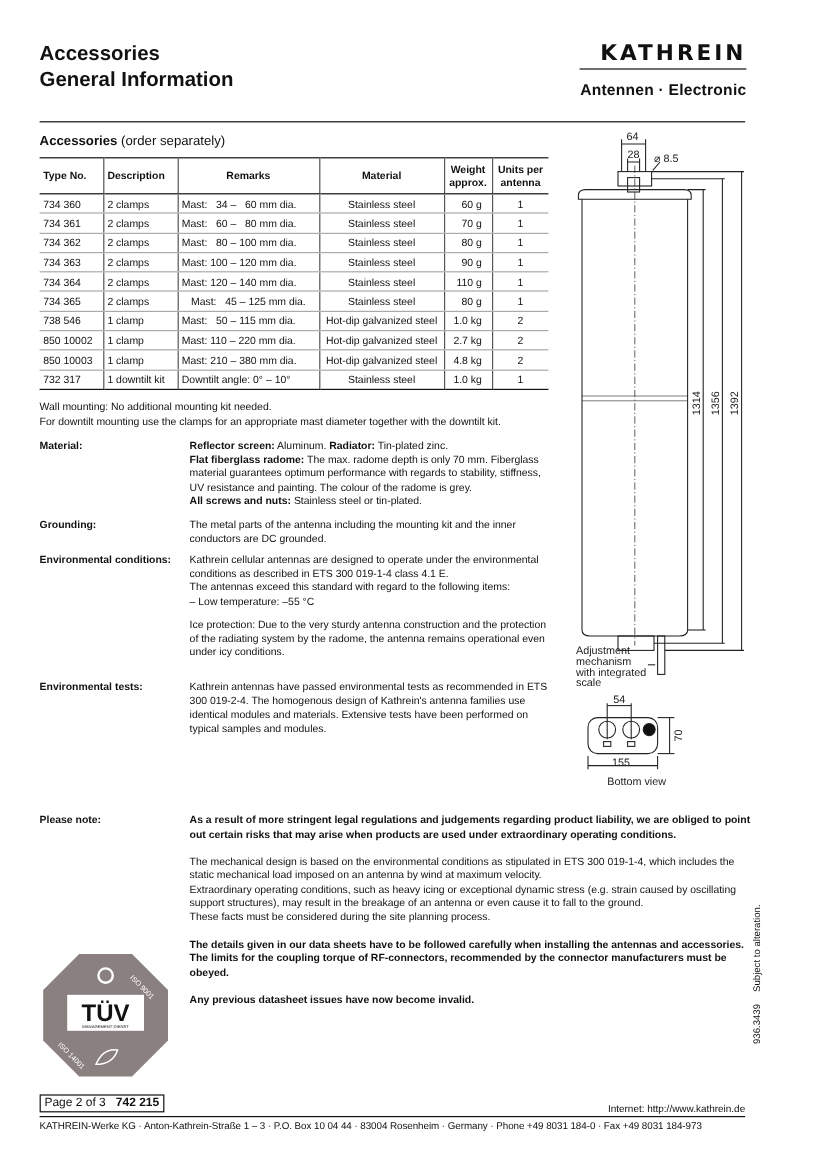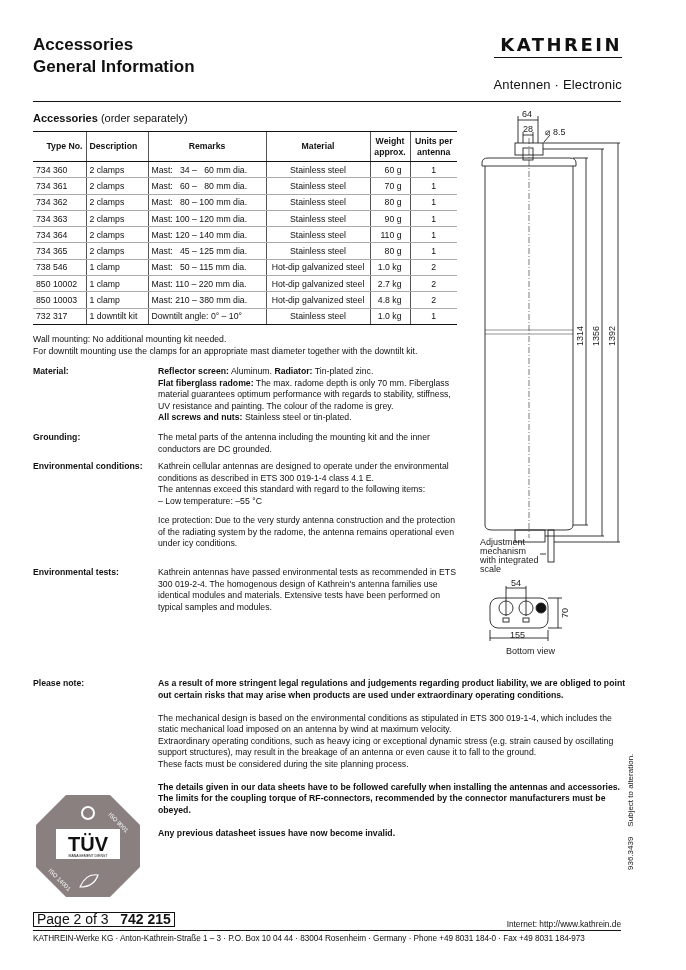--- a/index.html
+++ b/index.html
@@ -3,21 +3,21 @@
 <meta charset="utf-8">
 <style>
   html, body { margin: 0; padding: 0; background: #fff; }
   body { width: 686px; height: 970px; position: relative; overflow: hidden;
          font-family: "Liberation Sans", sans-serif; color: #111; }
   .abs { position: absolute; }
   .title { left: 33px; top: 34px; font-size: 17px; font-weight: bold; line-height: 22px; }
   .logo { right: 64px; top: 35px; text-align: right; }
   .logo-word { font-family: "DejaVu Sans", sans-serif; font-weight: 900; font-size: 18px; letter-spacing: 2.5px;
                border-bottom: 1.5px solid #111; padding-bottom: 2px; line-height: 20px; }
-  .logo-sub { font-size: 13px; line-height: 18px; margin-top: 18px; letter-spacing: 0.2px; }
+  .logo-sub { font-size: 13px; line-height: 18px; margin-top: 8px; letter-spacing: 0.2px; font-weight: bold; }
   .hr-top { left: 33px; top: 101px; width: 588px; height: 0; border-top: 1.3px solid #111; }
   .acc-head { left: 33px; top: 112px; font-size: 11px; text-align: right; }
   .acc-head b { font-weight: bold; }
   table.acc { position: absolute; left: 33px; top: 131px; width: 424px; border-collapse: collapse;
               font-size: 8.7px; }
   table.acc th { font-weight: bold; font-size: 8.7px; height: 29px; line-height: 11px;
                  border-top: 1.5px solid #111; border-bottom: 1.3px solid #111; padding: 0 3px; }
   table.acc td { height: 15.3px; padding: 0 3px; border-bottom: 1px solid #aaa; white-space: nowrap; }
   table.acc tr:last-child td { border-bottom: 1.4px solid #111; }
   table.acc th + th, table.acc td + td { border-left: 1px solid #555; }
@@ -27,21 +27,21 @@
   .spec .lbl { position: absolute; left: 0; font-weight: bold; white-space: nowrap; }
   .spec .val { position: absolute; left: 125px; width: 300px; }
   .please { left: 33px; top: 678px; font-size: 8.7px; line-height: 11.5px; }
   .please .lbl { position: absolute; left: 0; font-weight: bold; white-space: nowrap; }
   .please .val { position: absolute; left: 125px; width: 470px; }
   .bold { font-weight: bold; }
   .gap { height: 11.5px; }
   .side { left: 626px; top: 720px; width: 150px; height: 12px; font-size: 8px; white-space: nowrap;
           transform-origin: 0 0; transform: rotate(-90deg) translate(-150px, 0); }
   .side span + span { margin-left: 10px; }
-  .pagebox { left: 33px; top: 912px; border: 1px solid #111; font-size: 14px; padding: 1px 3px; line-height: 11px; }
+  .pagebox { left: 33px; top: 912px; border: 1px solid #111; font-size: 10px; padding: 1px 3px; line-height: 11px; }
   .internet { right: 65px; top: 919px; font-size: 8.3px; }
   .hr-bot { left: 33px; top: 930px; width: 588px; border-top: 1.5px solid #111; }
   .address { left: 33px; top: 934px; font-size: 8.2px; white-space: nowrap; letter-spacing: -0.05px; }
   .drawing { left: 470px; top: 108px; }
   svg text { font-family: "Liberation Sans", sans-serif; }
 </style>
 </head>
 <body>
 
 <div class="abs title">
@@ -62,21 +62,21 @@
   <colgroup>
     <col style="width:53px">
       <col style="width:62px">
       <col style="width:118px">
       <col style="width:104px">
       <col style="width:40px">
       <col style="width:47px">
   </colgroup>
   <thead>
     <tr>
-      <th style="text-align:right">Type No.</th>
+      <th style="text-align:left">Type No.</th>
       <th style="text-align:left">Description</th>
       <th>Remarks</th>
       <th>Material</th>
       <th>Weight approx.</th>
       <th>Units per antenna</th>
     </tr>
   </thead>
   <tbody id="acc-body">
       <tr>
         <td>734 360</td>
@@ -114,21 +114,21 @@
         <td>734 364</td>
         <td>2 clamps</td>
         <td style="white-space: pre;">Mast: 120 – 140 mm dia.</td>
         <td class="c">Stainless steel</td>
         <td class="r">110 g</td>
         <td class="c">1</td>
       </tr>
       <tr>
         <td>734 365</td>
         <td>2 clamps</td>
-        <td style="white-space: pre;">Mast:   45 – 125 mm dia.</td>
+        <td style="white-space: pre; text-align: center;">Mast:   45 – 125 mm dia.</td>
         <td class="c">Stainless steel</td>
         <td class="r">80 g</td>
         <td class="c">1</td>
       </tr>
       <tr>
         <td>738 546</td>
         <td>1 clamp</td>
         <td style="white-space: pre;">Mast:   50 – 115 mm dia.</td>
         <td class="c">Hot-dip galvanized steel</td>
         <td class="r">1.0 kg</td>

